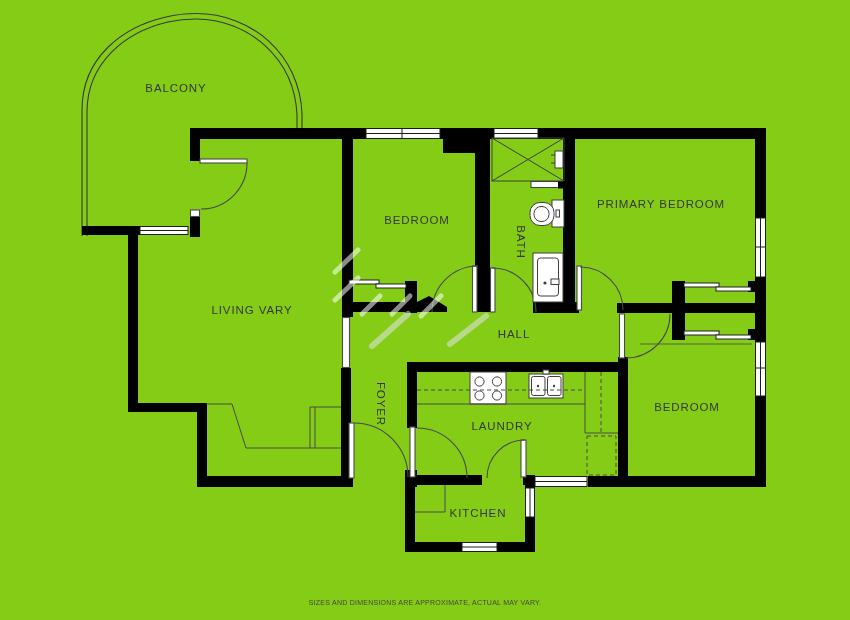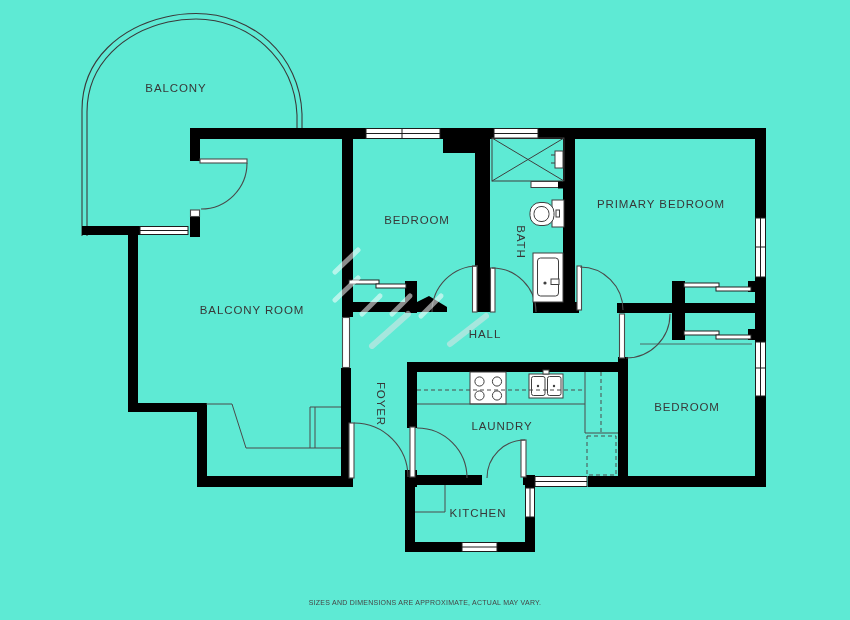--- a/index.html
+++ b/index.html
@@ -1,16 +1,16 @@
 <!DOCTYPE html>
 <html><head>
 <meta charset="utf-8">
 <style>
   html,body{margin:0;padding:0;background:#fff;}
-  .canvas{position:relative;width:850px;height:620px;background:#5eead4;overflow:hidden;
+  .canvas{position:relative;width:850px;height:620px;background:#84cc16;overflow:hidden;
           font-family:"Liberation Sans",sans-serif;}
   .plan-svg{position:absolute;left:0;top:0;}
   .room-label{position:absolute;transform:translate(-50%,-50%);font-size:11.5px;
               letter-spacing:.9px;color:#383838;white-space:nowrap;}
   .rot{transform:translate(-50%,-50%) rotate(90deg);}
   .footer{position:absolute;left:0;right:0;top:599px;text-align:center;font-size:7px;
           letter-spacing:.25px;color:#454545;}
 </style>
 </head>
 <body>
@@ -228,24 +228,24 @@
       <line x1="421" y1="316" x2="441" y2="296"></line>
     </g>
     <g stroke="#e2e5e7" stroke-width="6">
       <line x1="372" y1="346" x2="408" y2="314"></line>
       <line x1="450" y1="344" x2="486" y2="316"></line>
     </g>
   </g>
 </svg>
 
   <div class="room-label" style="left:176px;top:88px">BALCONY</div>
-  <div class="room-label" style="left:252px;top:310px">BALCONY ROOM</div>
+  <div class="room-label" style="left:252px;top:310px">LIVING VARY</div>
   <div class="room-label" style="left:417px;top:220px">BEDROOM</div>
   <div class="room-label rot" style="left:521px;top:242px">BATH</div>
   <div class="room-label" style="left:661px;top:204px">PRIMARY BEDROOM</div>
-  <div class="room-label" style="left:485px;top:334px">HALL</div>
+  <div class="room-label" style="left:514px;top:334px">HALL</div>
   <div class="room-label rot" style="left:381px;top:404px">FOYER</div>
   <div class="room-label" style="left:502px;top:426px">LAUNDRY</div>
   <div class="room-label" style="left:687px;top:407px">BEDROOM</div>
   <div class="room-label" style="left:478px;top:513px">KITCHEN</div>
 
   <div class="footer">SIZES AND DIMENSIONS ARE APPROXIMATE, ACTUAL MAY VARY.</div>
 </div>
 
 </body></html>

